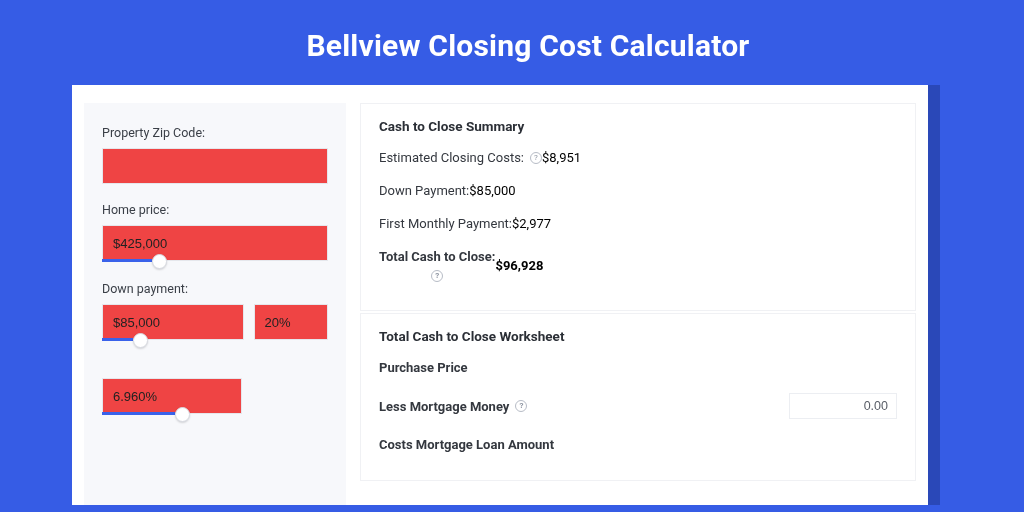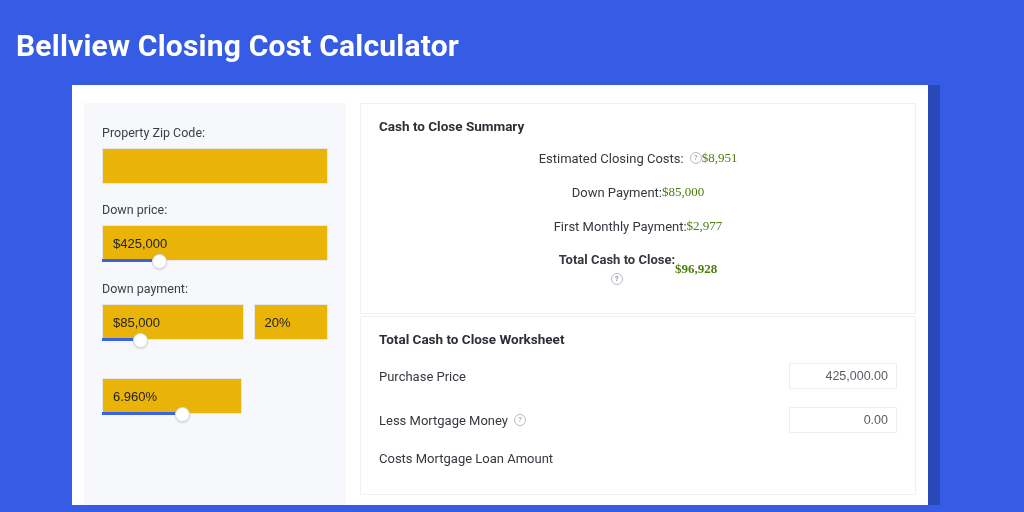--- a/index.html
+++ b/index.html
@@ -1,62 +1,62 @@
 <!DOCTYPE html>
 <html><head>
 <meta charset="utf-8">
 <style>
   * { box-sizing: border-box; margin: 0; padding: 0; }
   html, body { width: 1024px; height: 512px; overflow: hidden; font-family: -apple-system, BlinkMacSystemFont, "Segoe UI", Roboto, Arial, sans-serif; }
   body { background: #365CE5; }
-  .page-title { color: #fff; font-size: 30px; font-weight: 700; text-align: left; padding: 28px 16px 22px; letter-spacing: 0.2px; }
+  .page-title { color: #fff; font-size: 30px; font-weight: 700; text-align: center; padding: 28px 16px 22px; letter-spacing: 0.2px; margin-left: 32px; }
   .card-shadow { width: 856px; height: 420px; background: #2A48B8; margin: 0 auto; position: relative; }
   .card { background: #fff; position: absolute; top: 0; left: -12px; width: 856px; height: 420px; padding: 18px 12px 0 12px; display: flex; gap: 14px; }
   .left { width: 262px; background: #F7F8FB; padding: 22px 18px 0 18px; font-size: 12.5px; color: #3a3f47; }
   .field-label { display: block; margin-bottom: 8px; color: #3a3f47; }
-  .text-input { width: 100%; height: 36px; border: 1px solid #e5e7ec; background: #eab308; padding: 0 10px; font-size: 13px; color: #222; }
+  .text-input { width: 100%; height: 36px; border: 1px solid #e5e7ec; background: #ef4444; padding: 0 10px; font-size: 13px; color: #222; }
   .text-input.small { width: 100%; }
   .slider-wrap { position: relative; margin-bottom: 20px; }
   .slider-track { position: absolute; left: 0; bottom: -1px; height: 3px; background: #3A62EA; }
   .slider-thumb { position: absolute; bottom: -8px; width: 15px; height: 15px; border-radius: 50%; background: #fff; border: 1px solid #d7dae1; box-shadow: 0 1px 2px rgba(0,0,0,.15); }
   .row2 { display: flex; gap: 10px; }
   .row2 .col1 { flex: 1.9; }
   .row2 .col2 { flex: 1; }
   .link { color: #2F55D4; text-decoration: none; }
   .label-inline { margin-bottom: 8px; }
   .right { flex: 1; display: flex; flex-direction: column; gap: 2px; }
   .panel { background: #fff; border: 1px solid #f0f1f4; padding: 14px 18px 10px 18px; font-size: 13px; color: #2b2f36; }
   .panel h3 { font-size: 13.5px; font-weight: 700; margin-bottom: 16px; }
-  .line { display: flex; justify-content: center; align-items: center; margin-bottom: 18px; }
+  .line { display: flex; justify-content: flex-start; align-items: center; margin-bottom: 18px; }
   .line.bold span { font-weight: 700; flex-direction: column; }
   .line .lab { color: #34383f; display: flex; align-items: center; gap: 6px; }
-  .line .val { color: #4d7c0f; font-family: Liberation Serif, serif; }
+  .line .val { color: #000000; }
   .help-icon { width: 12px; height: 12px; border: 1px solid #b7bcc6; border-radius: 50%; display: inline-flex; align-items: center; justify-content: center; font-size: 8px; color: #8d94a1; line-height: 1; }
   .ws-row { display: flex; justify-content: space-between; align-items: center; margin-bottom: 18px; }
-  .ws-row .lab { color: #34383f; font-size: 13px; display: flex; align-items: center; gap: 6px; }
+  .ws-row .lab { color: #34383f; font-size: 13px; display: flex; align-items: center; gap: 6px; font-weight: bold; }
   .num-input { width: 108px; height: 26px; border: 1px solid #eceef2; background: #fff; padding: 0 8px; text-align: right; font-size: 12.5px; color: #585d66; }
   .group { margin-bottom: 18px; }
 </style>
 </head>
 <body>
 
 <div class="page-title">Bellview Closing Cost Calculator</div>
 
 <div class="card-shadow">
 <div class="card">
 
   <div class="left">
 
     <div class="group">
       <label class="field-label">Property Zip Code:</label>
       <input class="text-input" type="text" value="" style="">
     </div>
 
     <div class="group">
-      <label class="field-label">Down price:</label>
+      <label class="field-label">Home price:</label>
       <div class="slider-wrap">
         <input class="text-input" type="text" value="$425,000" style="">
         <div class="slider-track" style="width:22%"></div>
         <div class="slider-thumb" style="left:22%"></div>
       </div>
     </div>
 
     <div class="group">
       <label class="field-label">Down payment:</label>
       <div class="row2">
@@ -108,21 +108,20 @@
               <span class="help-icon">?</span>
             </span>
         <span class="val">$96,928</span>
       </div>
     </div>
 
     <div class="panel">
       <h3>Total Cash to Close Worksheet</h3>
       <div class="ws-row">
         <span class="lab">Purchase Price</span>
-        <input class="num-input" type="text" value="425,000.00" style="">
       </div>
       <div class="ws-row">
         <span class="lab">
               <span>Less Mortgage Money</span>
               <span class="help-icon">?</span>
             </span>
         <input class="num-input" type="text" value="0.00" style="">
       </div>
       <div class="ws-row">
         <span class="lab">Costs Mortgage Loan Amount</span>

